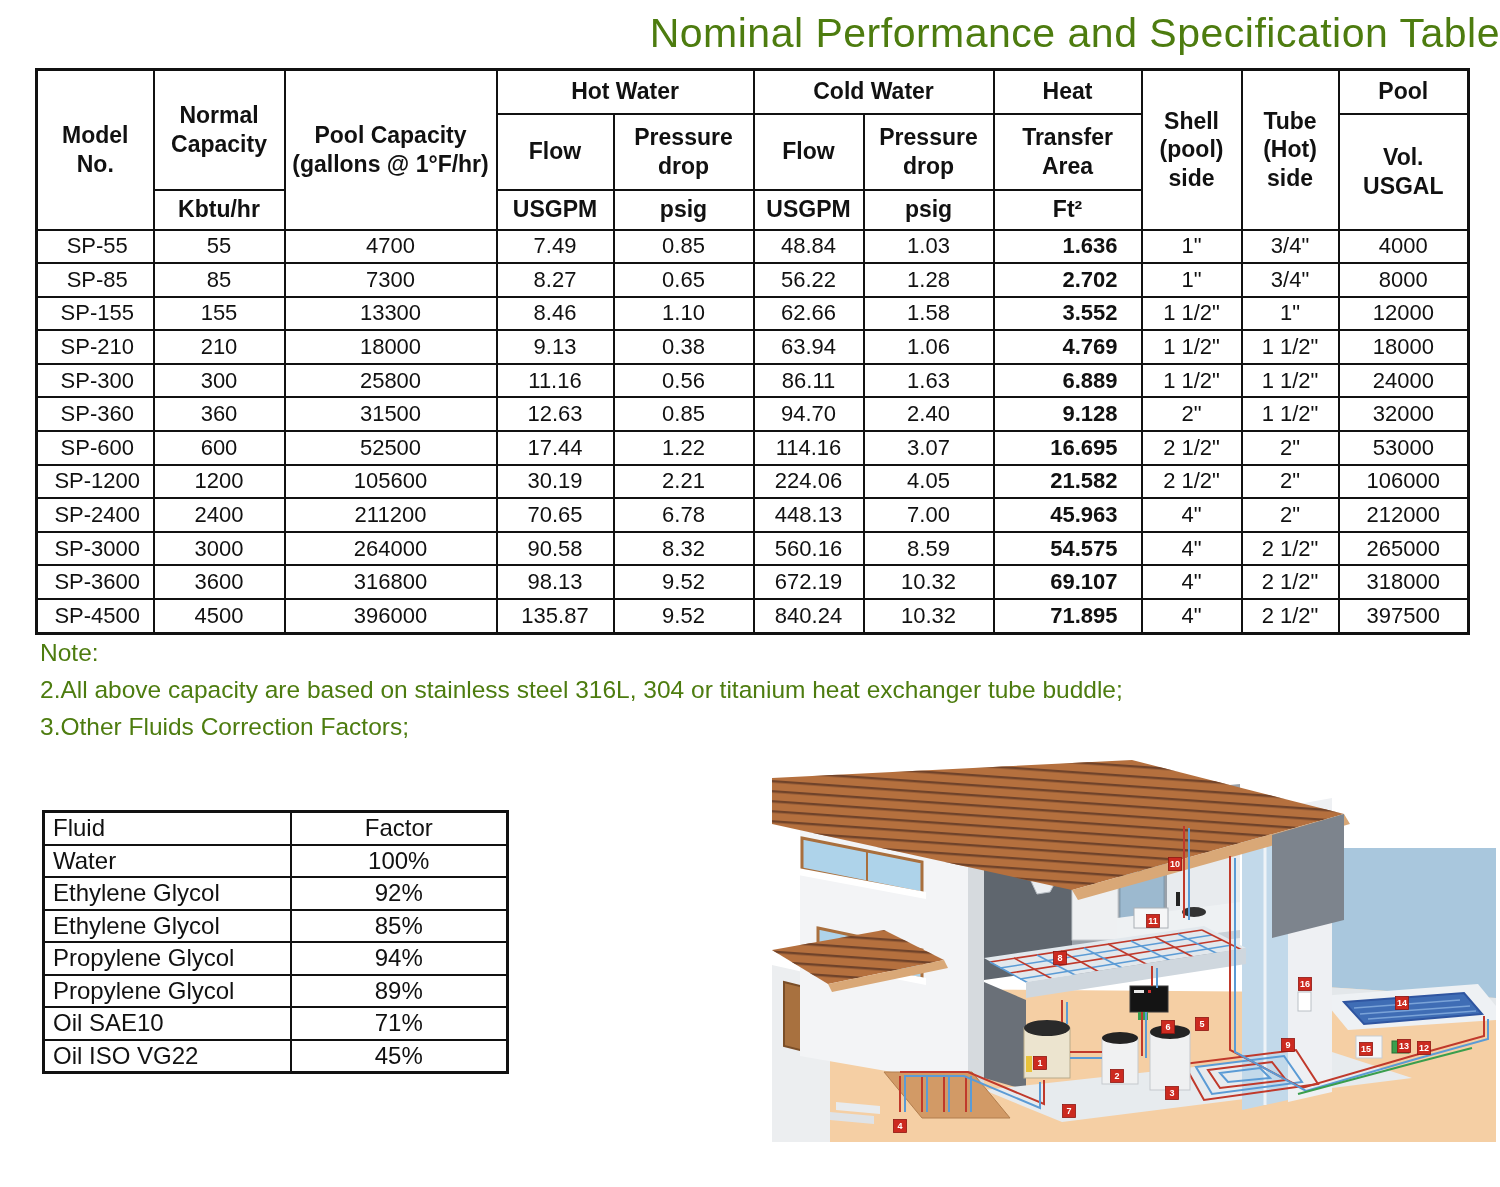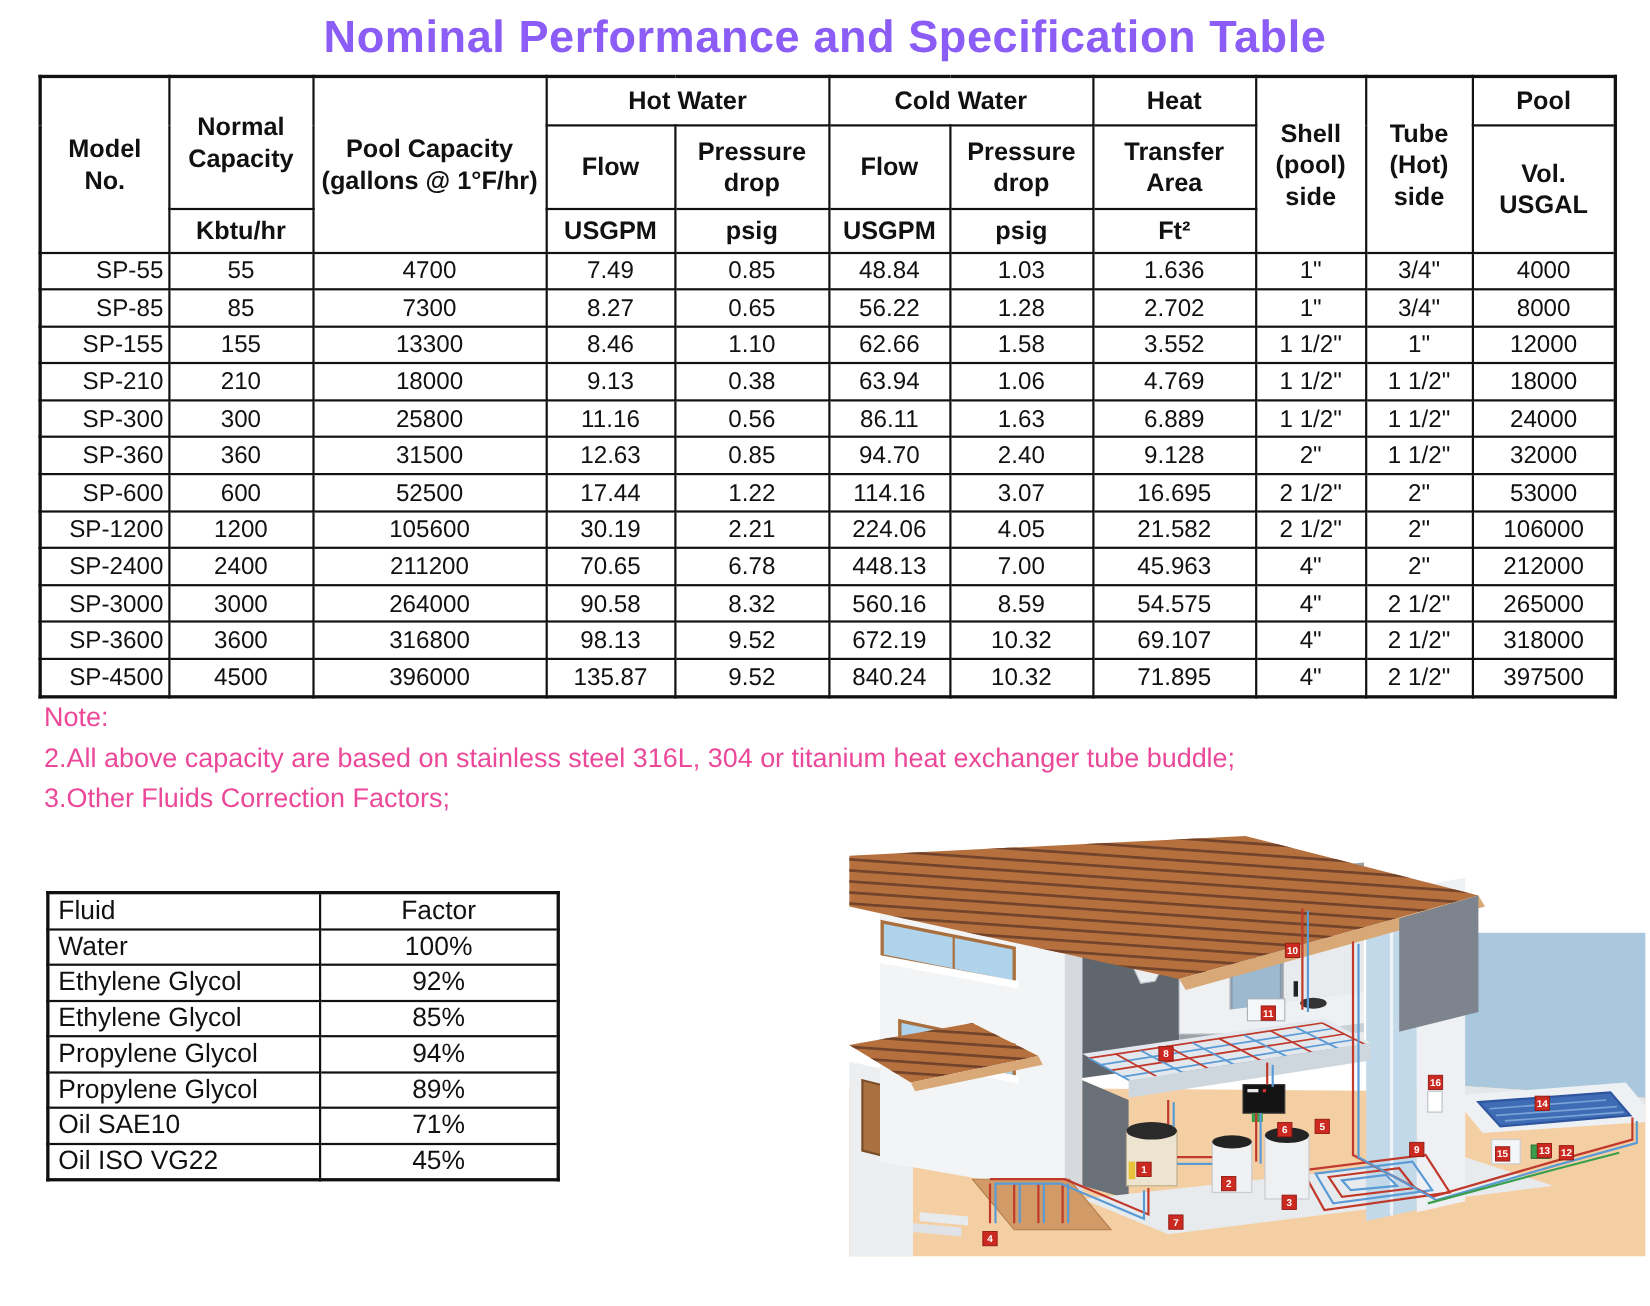--- a/index.html
+++ b/index.html
@@ -2,39 +2,39 @@
 <html><head>
 <meta charset="utf-8">
 <style>
   html,body { margin:0; padding:0; background:#ffffff; }
   .page {
     position:relative; width:1500px; height:1187px; background:#fff;
     font-family:"Liberation Sans", sans-serif; color:#111; overflow:hidden;
   }
   .title {
     position:absolute; top:10px; left:0; width:100%;
-    text-align:center; font-size:41px; font-weight:bold; color:#8b5cf6;
+    text-align:right; font-size:41px; font-weight:normal; color:#4d7c0f;
     letter-spacing:.5px;
   }
   table.spec {
     position:absolute; left:35px; top:68px; width:1432px;
     border-collapse:collapse; table-layout:fixed; border:3px solid #111;
   }
   table.spec th, table.spec td { border:2px solid #111; overflow:hidden; }
   table.spec th {
     font-size:23px; font-weight:bold; text-align:center; padding:0 6px; line-height:1.25;
   }
   table.spec td {
     font-size:22px; text-align:center; padding:0 4px; height:31.6px; line-height:1.0;
   }
   tr.h1 { height:44px; } tr.h2 { height:76px; } tr.h3 { height:40px; }
-  table.spec td.al { text-align:right; padding-left:8px; }
-  table.spec td.ar { padding-right:4px; }
+  table.spec td.al { text-align:center; padding-left:8px; }
+  table.spec td.ar { text-align:right; padding-right:23px;font-weight:bold; }
   .notes {
-    position:absolute; left:40px; top:634px; font-size:24.5px; line-height:37px; color:#ec4899;
+    position:absolute; left:40px; top:634px; font-size:24.5px; line-height:37px; color:#4d7c0f;
   }
   table.fluid {
     position:absolute; left:42px; top:810px; width:464px;
     border-collapse:collapse; table-layout:fixed; border:3px solid #111;
   }
   table.fluid th, table.fluid td {
     border:2px solid #111; font-size:24px; font-weight:normal;
     height:30.5px; padding:0 8px; line-height:1.0;
   }
   .fl-name { text-align:left; }

